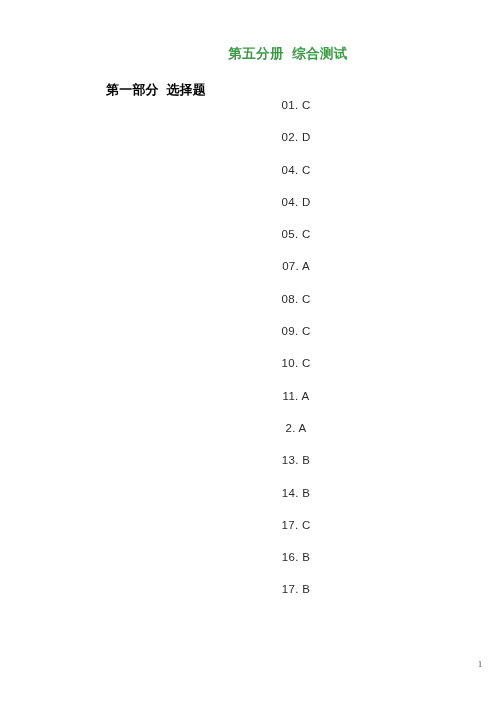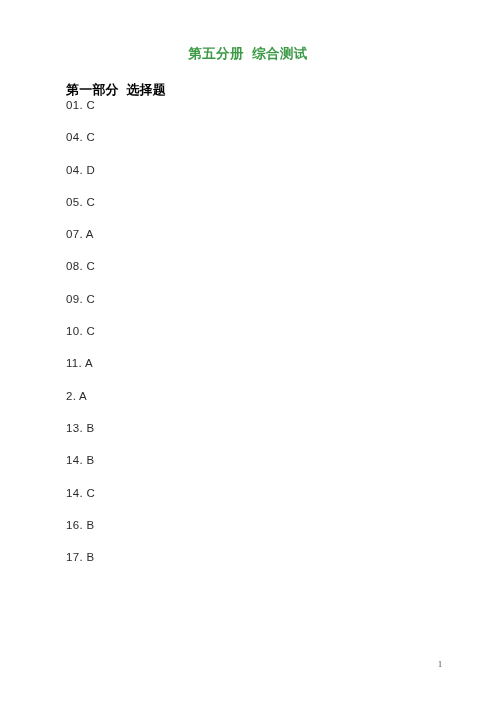--- a/index.html
+++ b/index.html
@@ -9,20 +9,21 @@
   }
   body {
     font-family: "Liberation Sans", "DejaVu Sans", sans-serif;
   }
   .page {
     position: relative;
     width: 456px;
     height: 702px;
     background: #ffffff;
     overflow: hidden;
+    margin-left: 40px;
   }
   .doc-title {
     position: absolute;
     top: 45px;
     left: 0;
     width: 496px;
     text-align: center;
     color: #3c9a46;
     font-size: 13.5px;
     font-weight: bold;
@@ -38,20 +39,21 @@
     font-weight: bold;
     letter-spacing: 0.2px;
     white-space: pre;
     text-align: center;
   }
   .answer-list {
     position: absolute;
     top: 99px;
     left: 66px;
     width: 380px;
+    text-align: center;
   }
   .answer-item {
     height: 32.3px;
     color: #2b2b2b;
     font-size: 11.5px;
     line-height: 13px;
     letter-spacing: 0.3px;
     white-space: pre;
   }
   .page-number {
@@ -69,31 +71,32 @@
 <body>
 
 <div class="page">
 
   <div class="doc-title">第五分册  综合测试</div>
 
   <div class="section-heading">第一部分  选择题</div>
 
   <div class="answer-list">
       <div class="answer-item">01. C</div>
+      <div class="answer-item">02. D</div>
       <div class="answer-item">04. C</div>
       <div class="answer-item">04. D</div>
       <div class="answer-item">05. C</div>
       <div class="answer-item">07. A</div>
       <div class="answer-item">08. C</div>
       <div class="answer-item">09. C</div>
       <div class="answer-item">10. C</div>
       <div class="answer-item">11. A</div>
       <div class="answer-item">2. A</div>
       <div class="answer-item">13. B</div>
       <div class="answer-item">14. B</div>
-      <div class="answer-item">14. C</div>
+      <div class="answer-item">17. C</div>
       <div class="answer-item">16. B</div>
       <div class="answer-item">17. B</div>
     </div>
 
   <div class="page-number">1</div>
 
 </div>
 
 </body></html>

